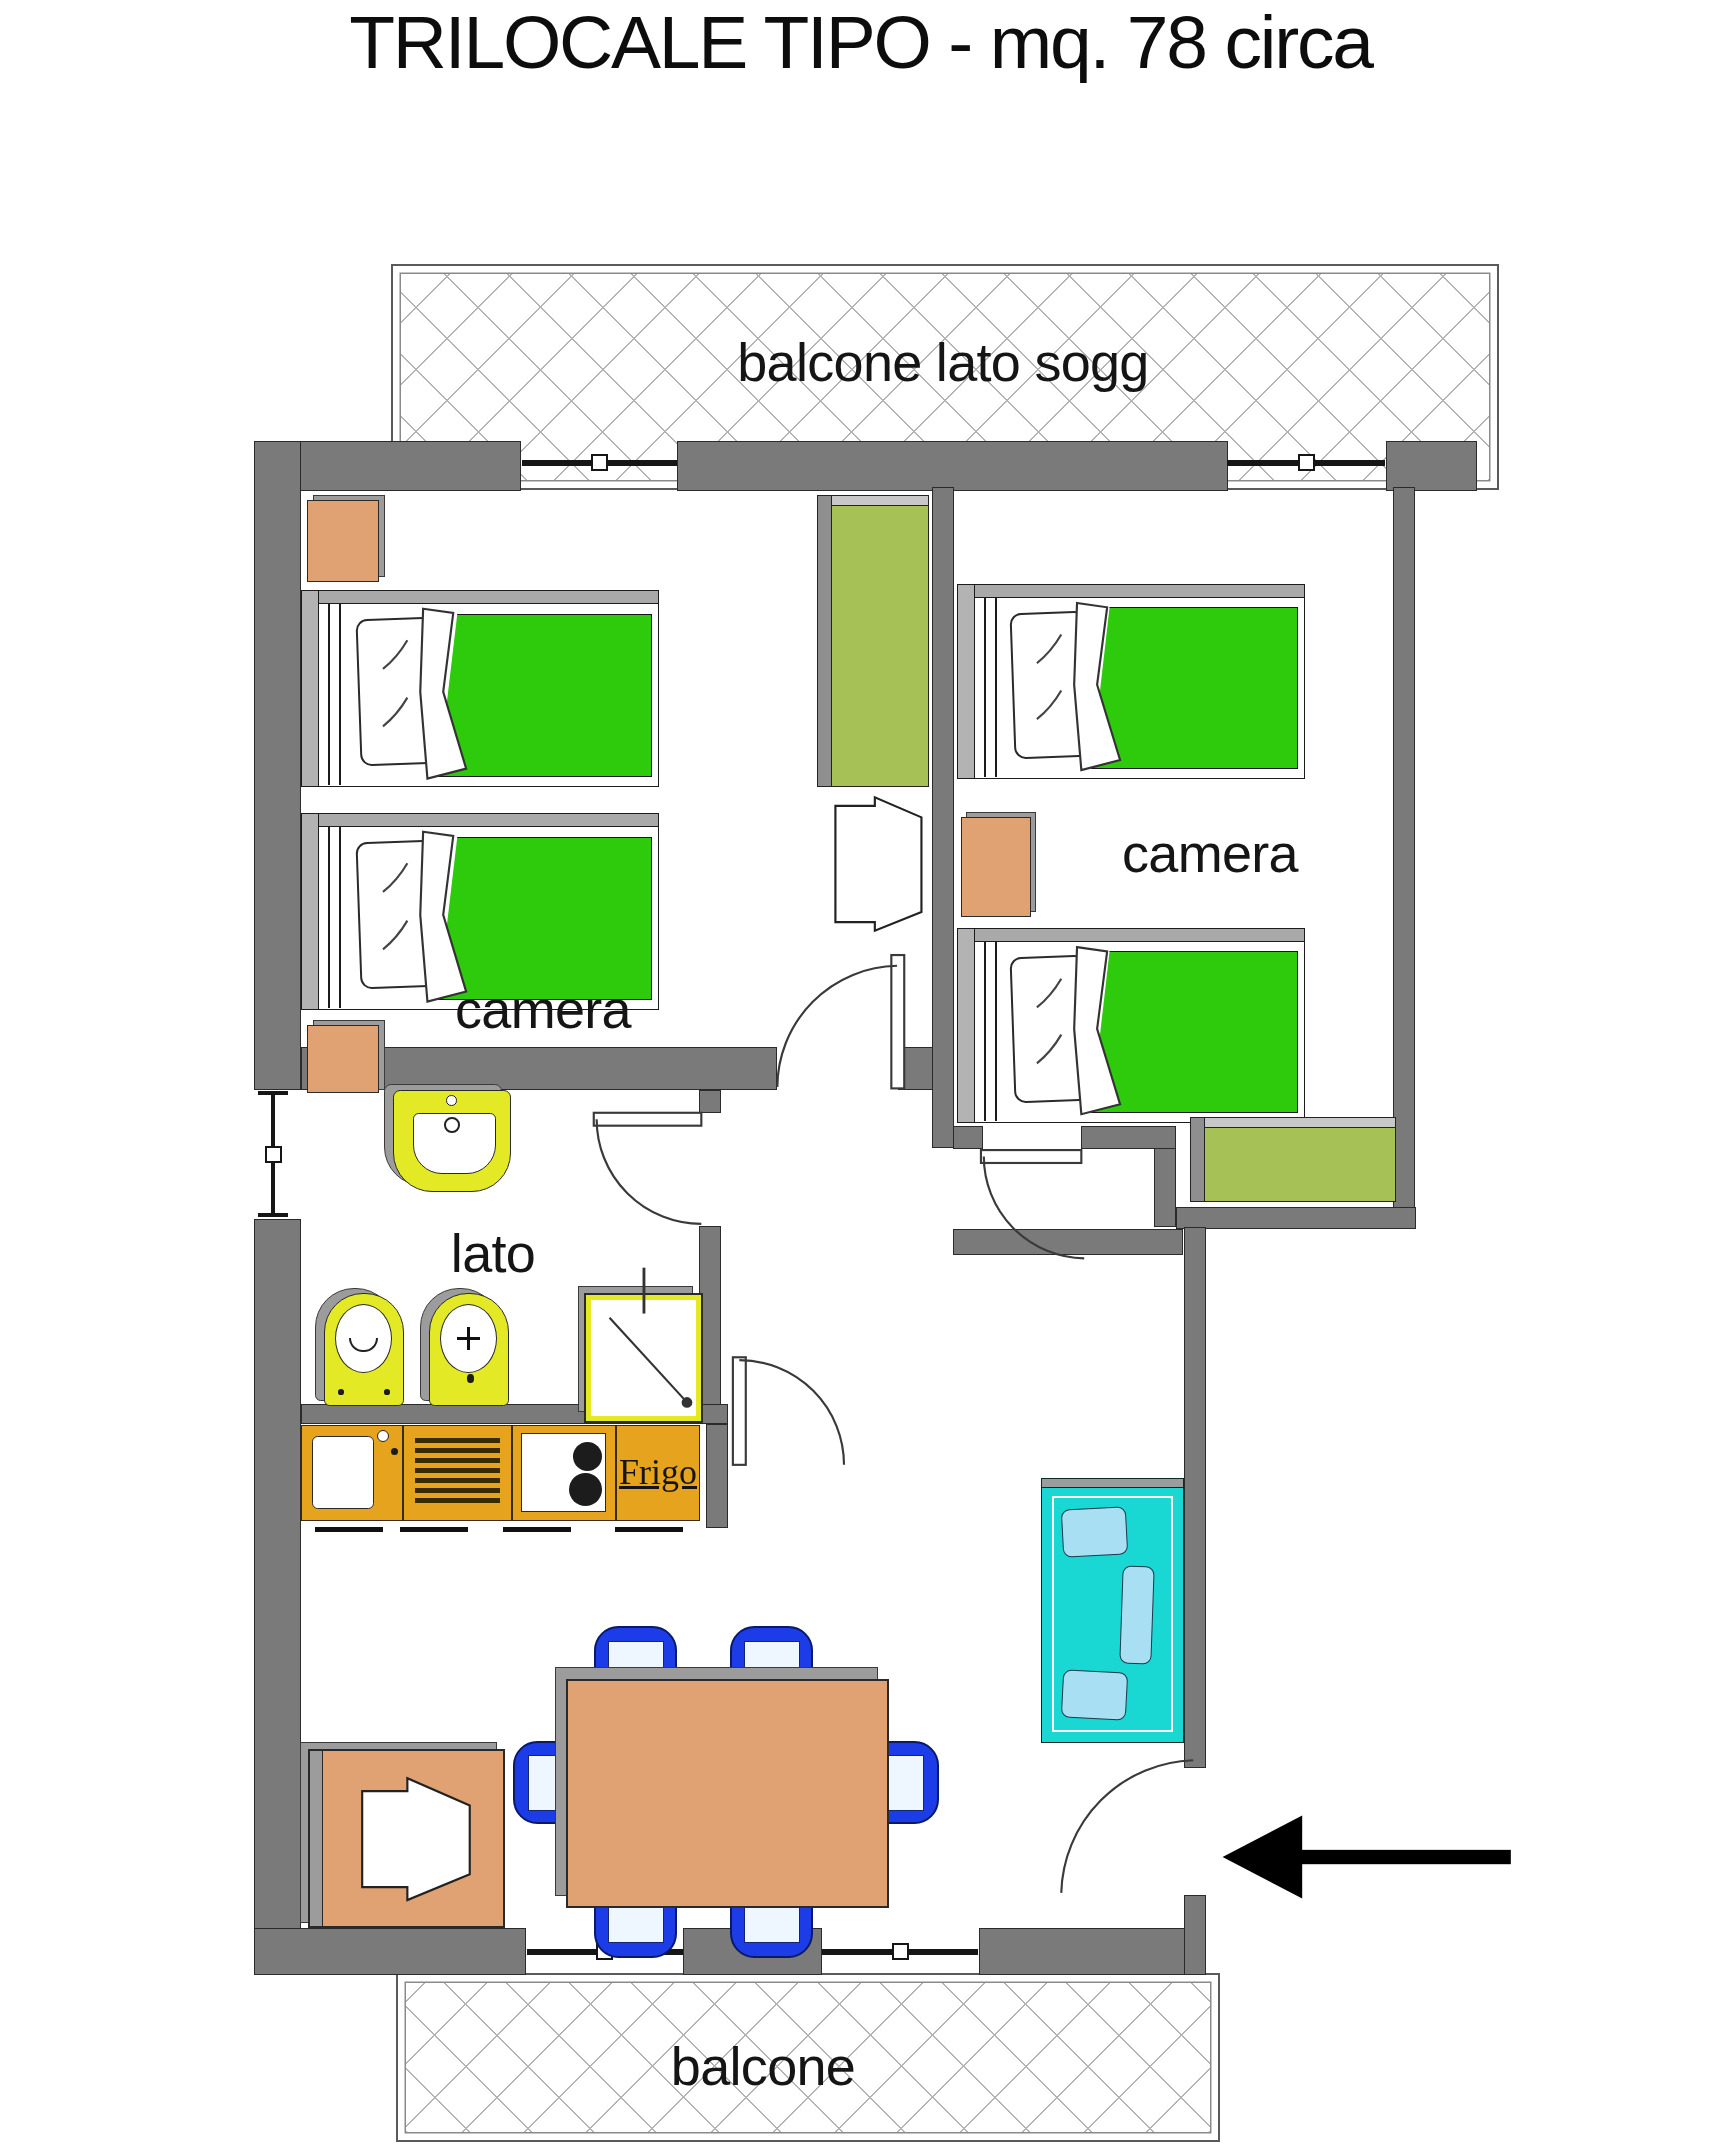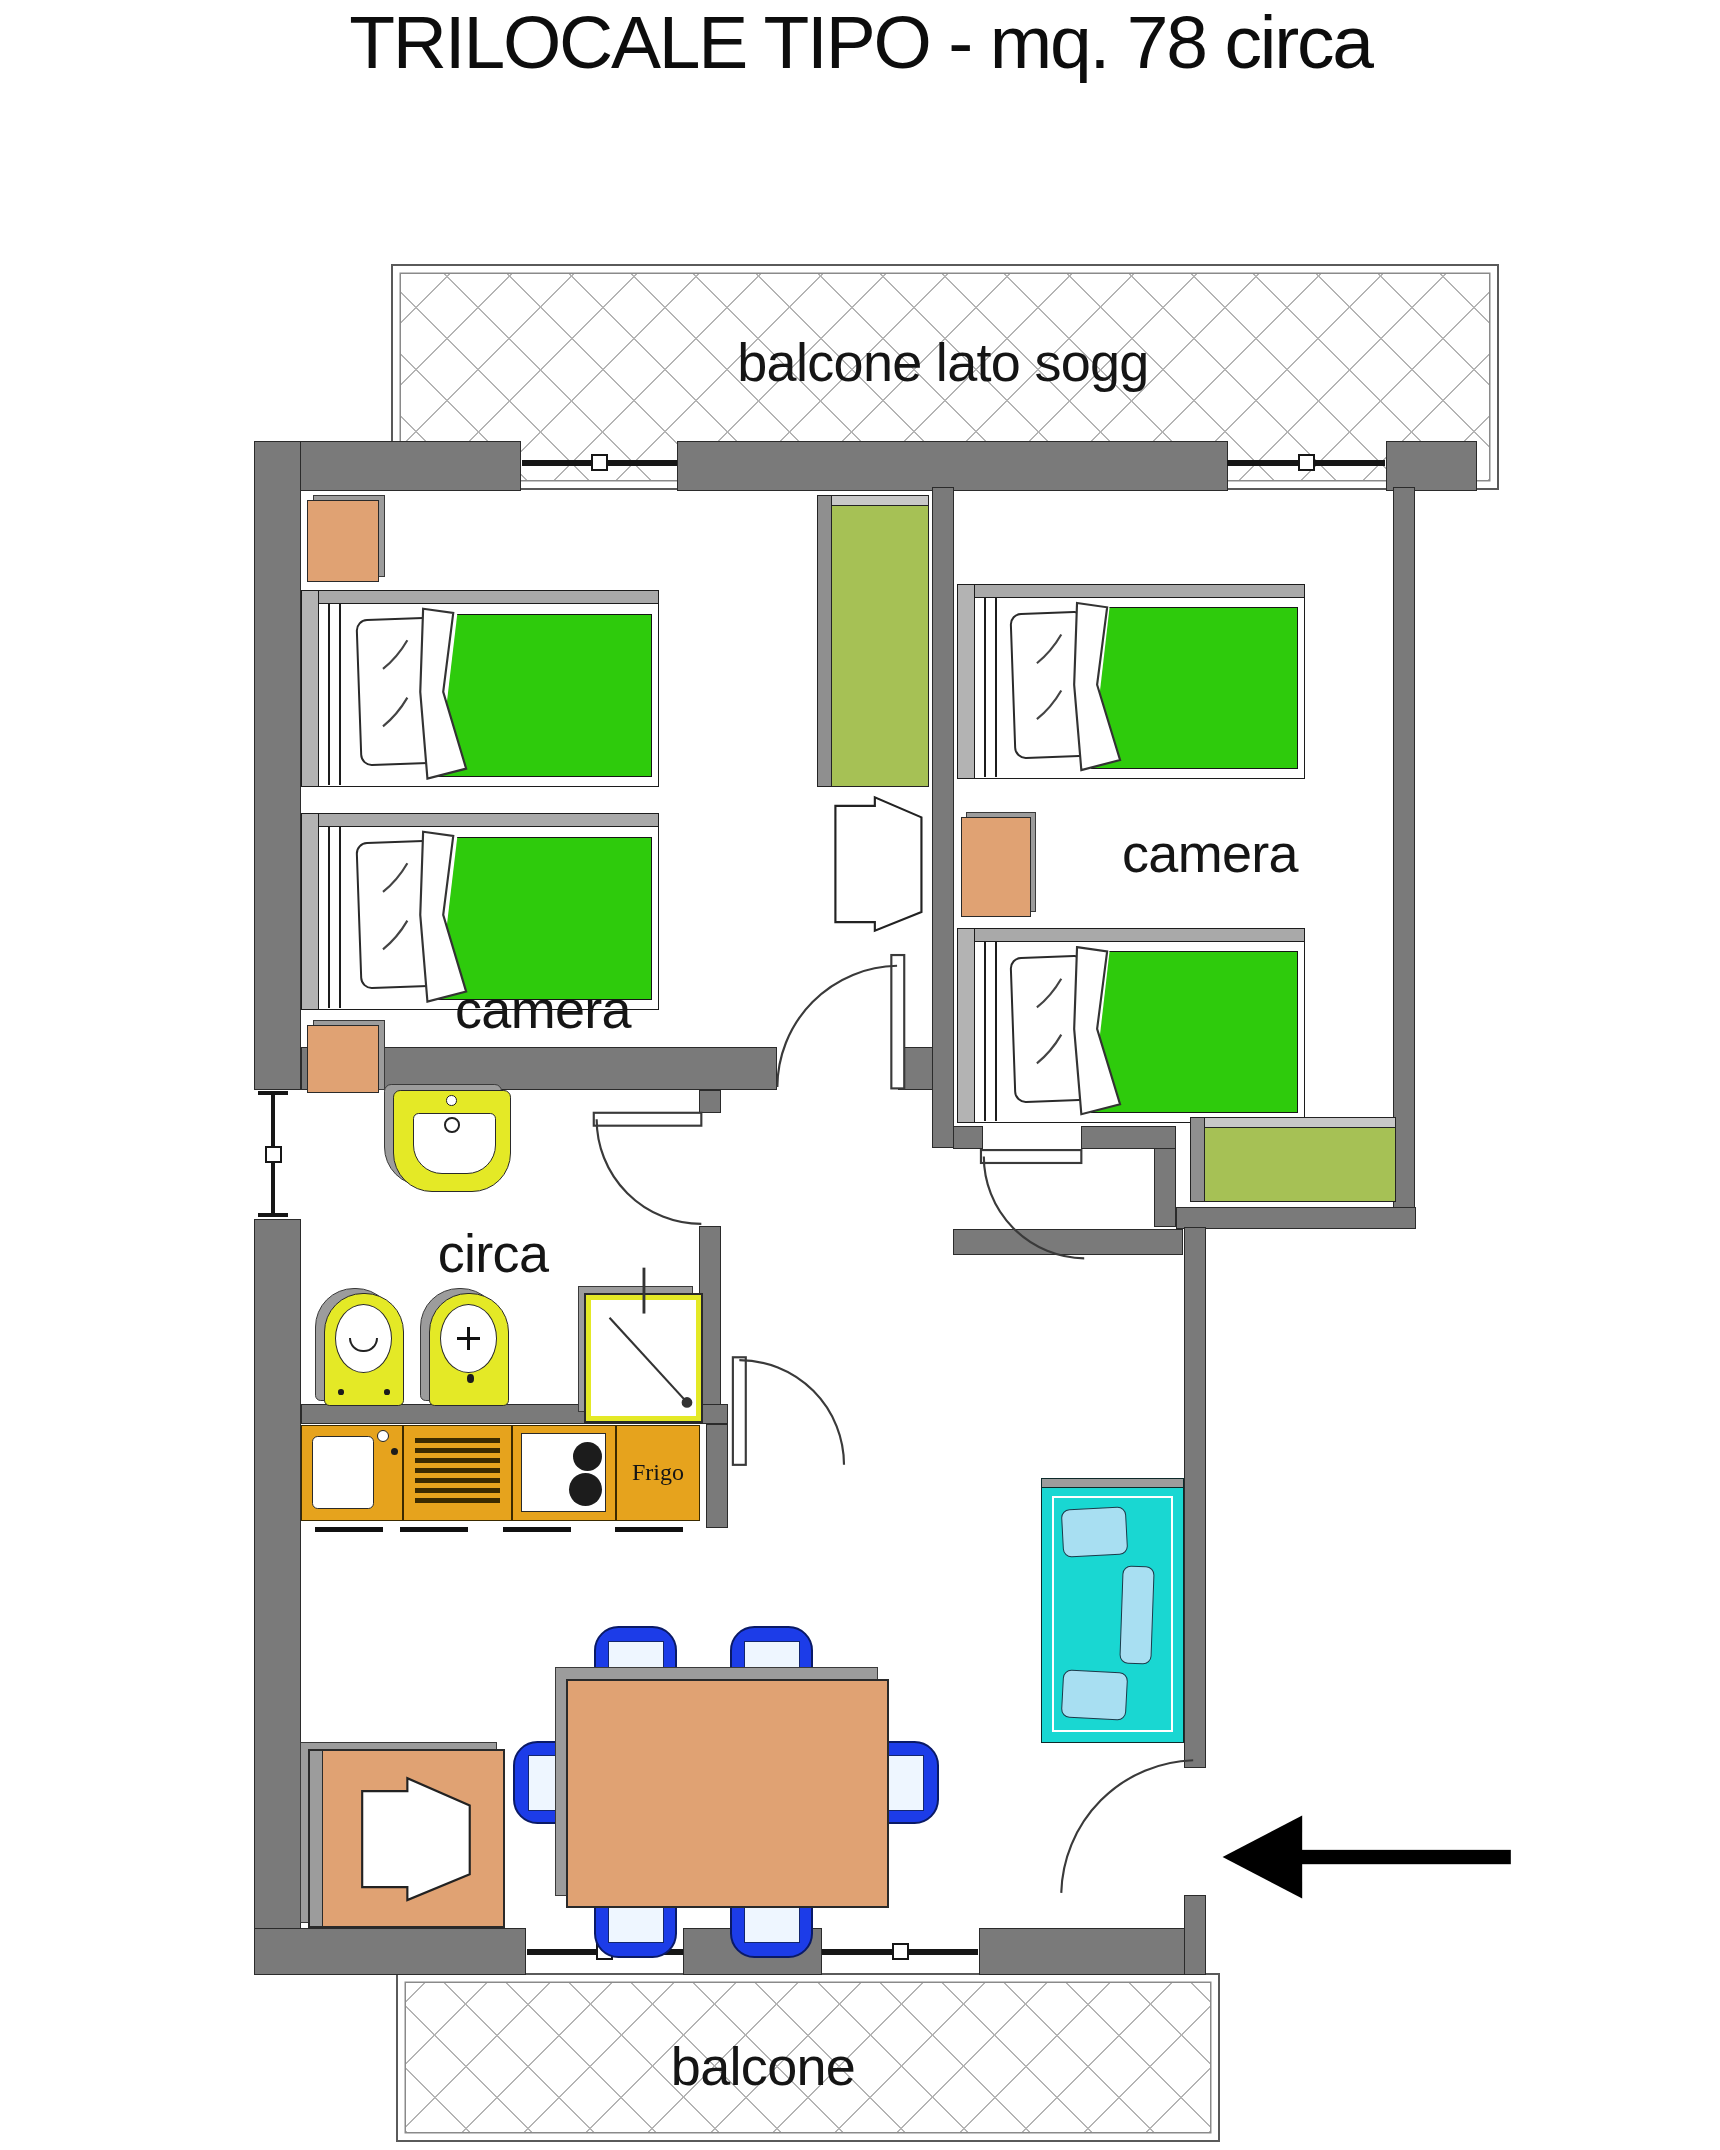--- a/index.html
+++ b/index.html
@@ -169,21 +169,21 @@
     <div class="top"></div>
     <div class="side"></div>
   </div>
 
   <div class="shadow" style="left:384px;top:1084px;width:118px;height:102px;border-radius:7.2px 7.2px 39px 39px;"></div>
   <div class="fix-y" style="left:393px;top:1090px;width:118px;height:102px;border-radius:7.2px 7.2px 39px 39px;">
     <div class="basin" style="left:18.6px;right:14.3px;top:21.5px;bottom:17px;border-radius:5.7px 5.7px 29px 29px;"></div>
     <div class="dot" style="left:52px;top:4.3px;width:8.6px;height:8.6px;background:#fff;border:1.4px solid #222;"></div>
     <div class="dot" style="left:50px;top:26px;width:11.5px;height:11.5px;background:#fff;border:2.2px solid #222;"></div>
   </div>
-  <div class="lbl" style="left:493px;top:1253px;">circa</div>
+  <div class="lbl" style="left:493px;top:1253px;">lato</div>
 
   <div class="shadow" style="left:315px;top:1288px;width:80px;height:113px;border-radius:39px 39px 5.7px 5.7px;"></div>
   <div class="fix-y" style="left:324px;top:1293px;width:80px;height:113px;border-radius:39px 39px 5.7px 5.7px;">
     <div class="basin" style="left:10px;top:10px;width:57px;height:69px;border-radius:50%;"></div>
     <div class="abs" style="left:24.4px;top:44px;width:29px;height:14.3px;border:2.2px solid #222;border-top:none;border-radius:0 0 29px 29px;"></div>
     <div class="dot" style="left:13px;bottom:10px;width:5.7px;height:5.7px;"></div>
     <div class="dot" style="right:13px;bottom:10px;width:5.7px;height:5.7px;"></div>
   </div>
 
   <div class="shadow" style="left:420px;top:1288px;width:80px;height:113px;border-radius:39px 39px 5.7px 5.7px;"></div>
@@ -202,21 +202,21 @@
     <div class="dot" style="left:75px;top:4.3px;width:10px;height:10px;background:#fff;border:1.4px solid #222;"></div>
     <div class="dot" style="left:89px;top:21.5px;width:7.2px;height:7.2px;"></div>
     <div class="cdiv" style="left:100px;"></div>
     <div class="abs" style="left:113px;top:11.5px;width:85px;height:67px;
          background:repeating-linear-gradient(180deg,#3a2a00 0 5px,#E6A31D 5px 10px);"></div>
     <div class="cdiv" style="left:209px;"></div>
     <div class="basin" style="left:219px;top:7.2px;width:85px;height:79px;"></div>
     <div class="dot" style="left:271px;top:16px;width:29px;height:29px;"></div>
     <div class="dot" style="left:267px;top:47px;width:33px;height:33px;"></div>
     <div class="cdiv" style="left:313px;"></div>
-    <div class="lbl serif" style="left:356px;top:46px;font-size:24px;">Frigo</div>
+    <div class="lbl serif" style="left:356px;top:46px;font-size:36px;text-decoration:underline;">Frigo</div>
   </div>
   <div class="foot" style="left:315px;top:1527px;width:68px;"></div>
   <div class="foot" style="left:400px;top:1527px;width:68px;"></div>
   <div class="foot" style="left:503px;top:1527px;width:68px;"></div>
   <div class="foot" style="left:615px;top:1527px;width:68px;"></div>
 
 
   <div class="chair" style="left:594px;top:1626px;width:83px;height:60px;border-radius:24.4px 24.4px 5.7px 5.7px;">
     <div class="ci" style="left:11.5px;right:11.5px;top:13px;bottom:0;border-bottom:none;"></div>
     </div>

